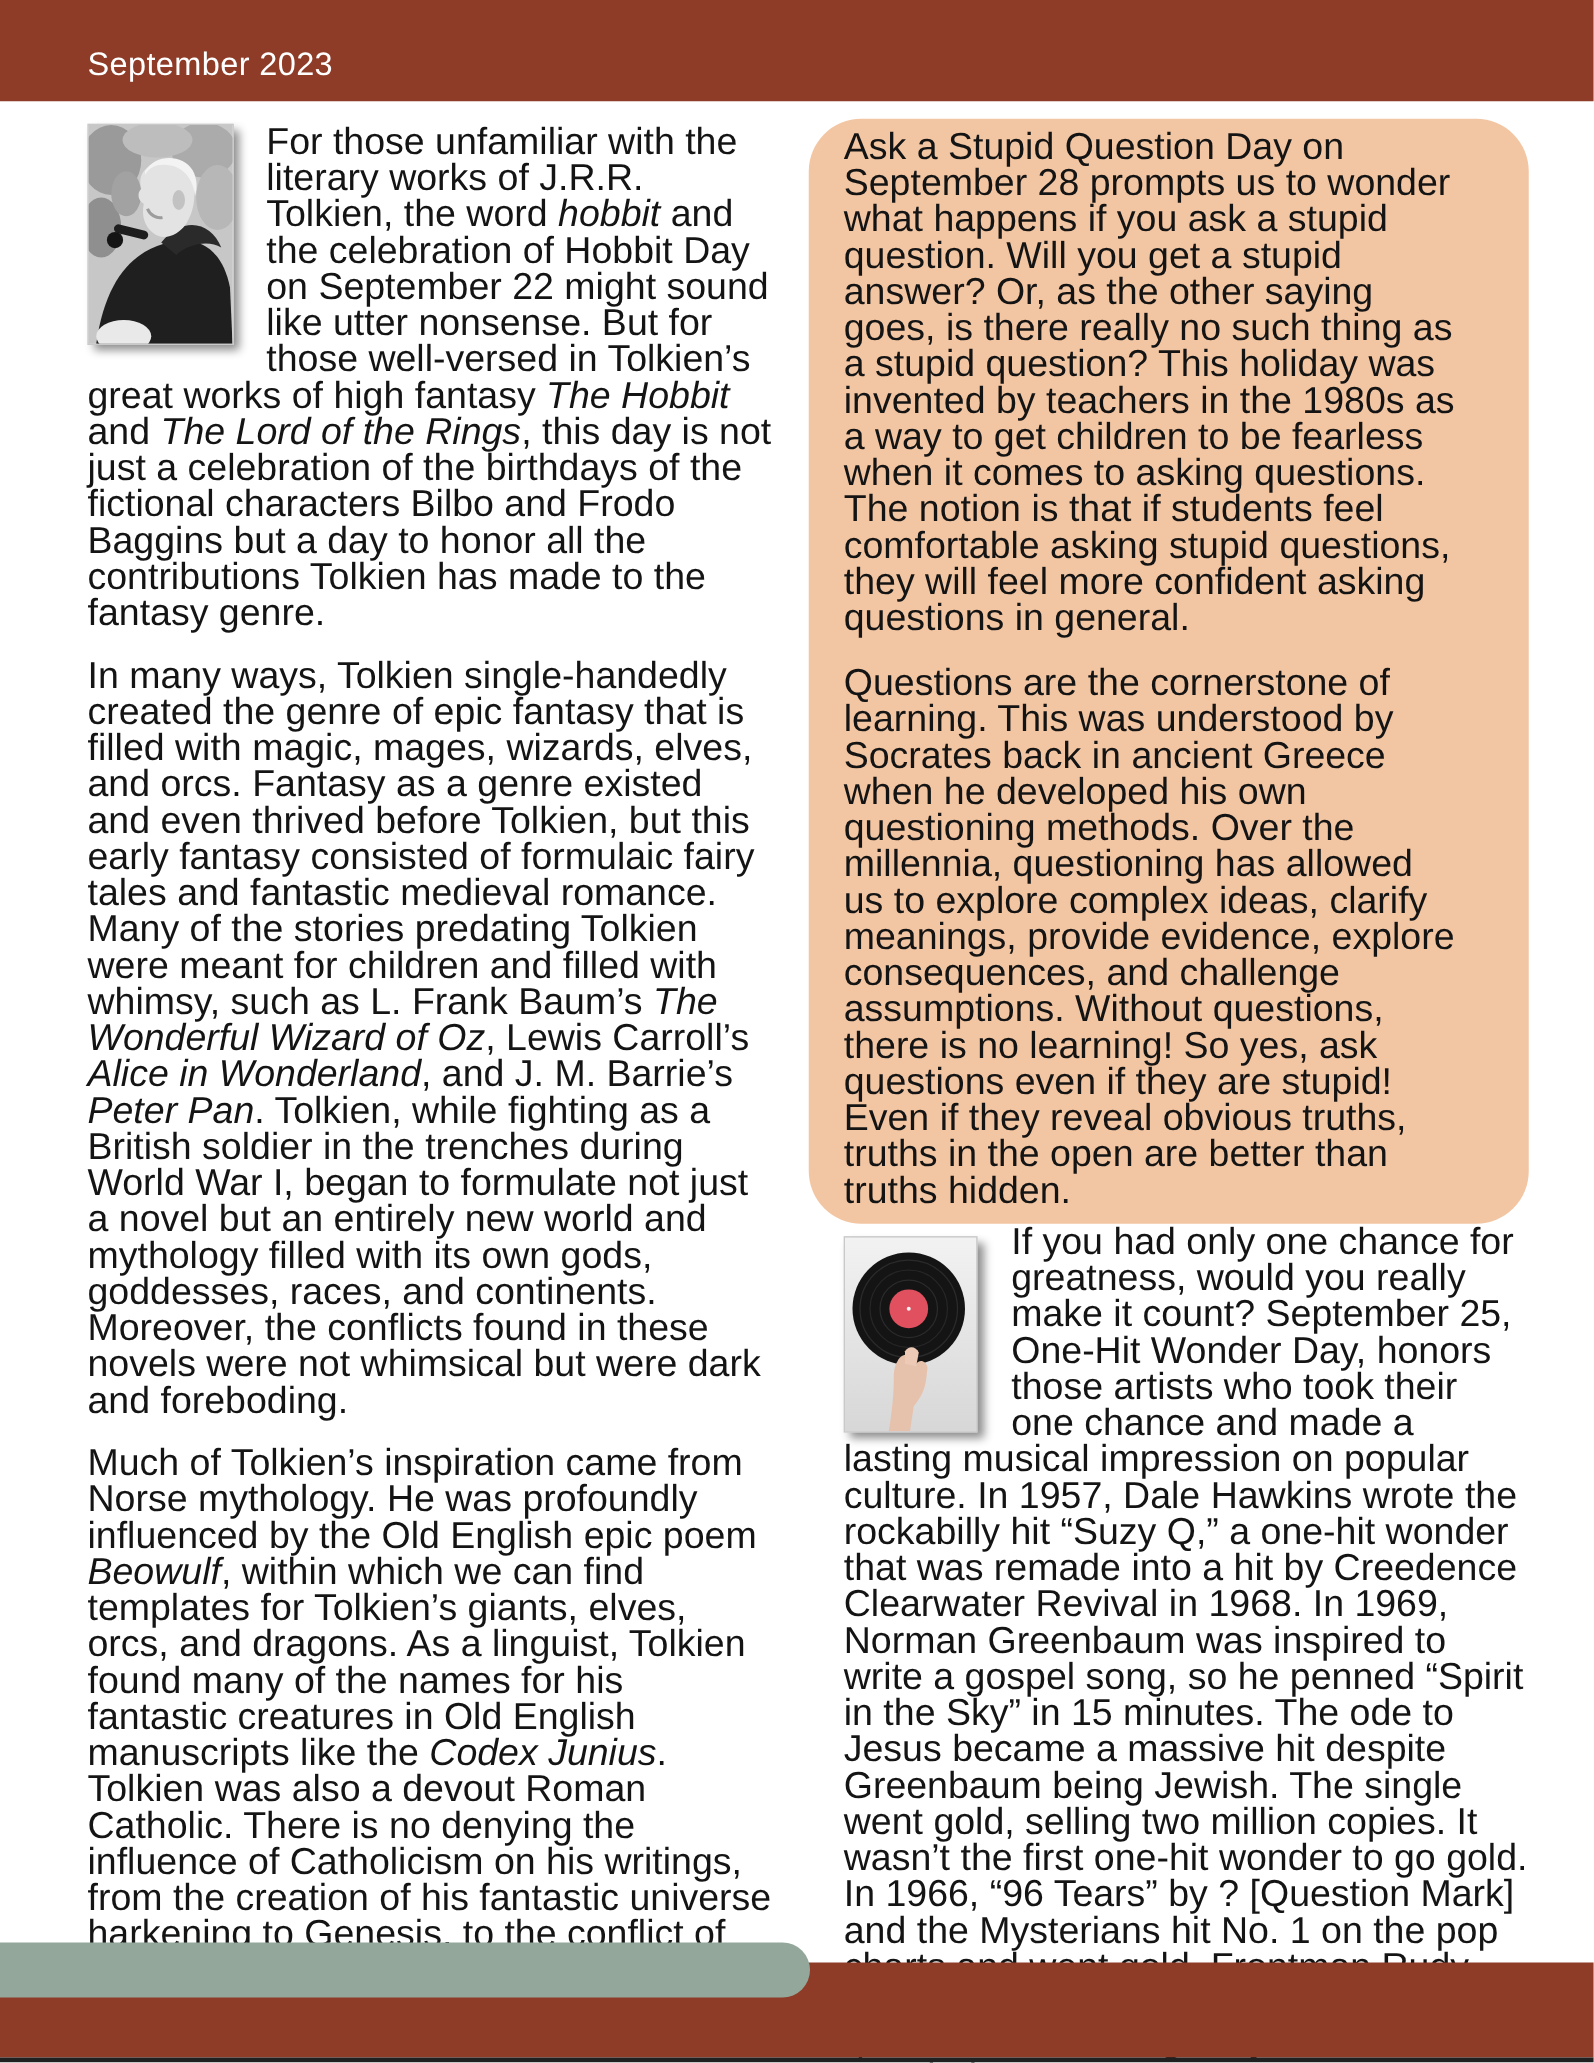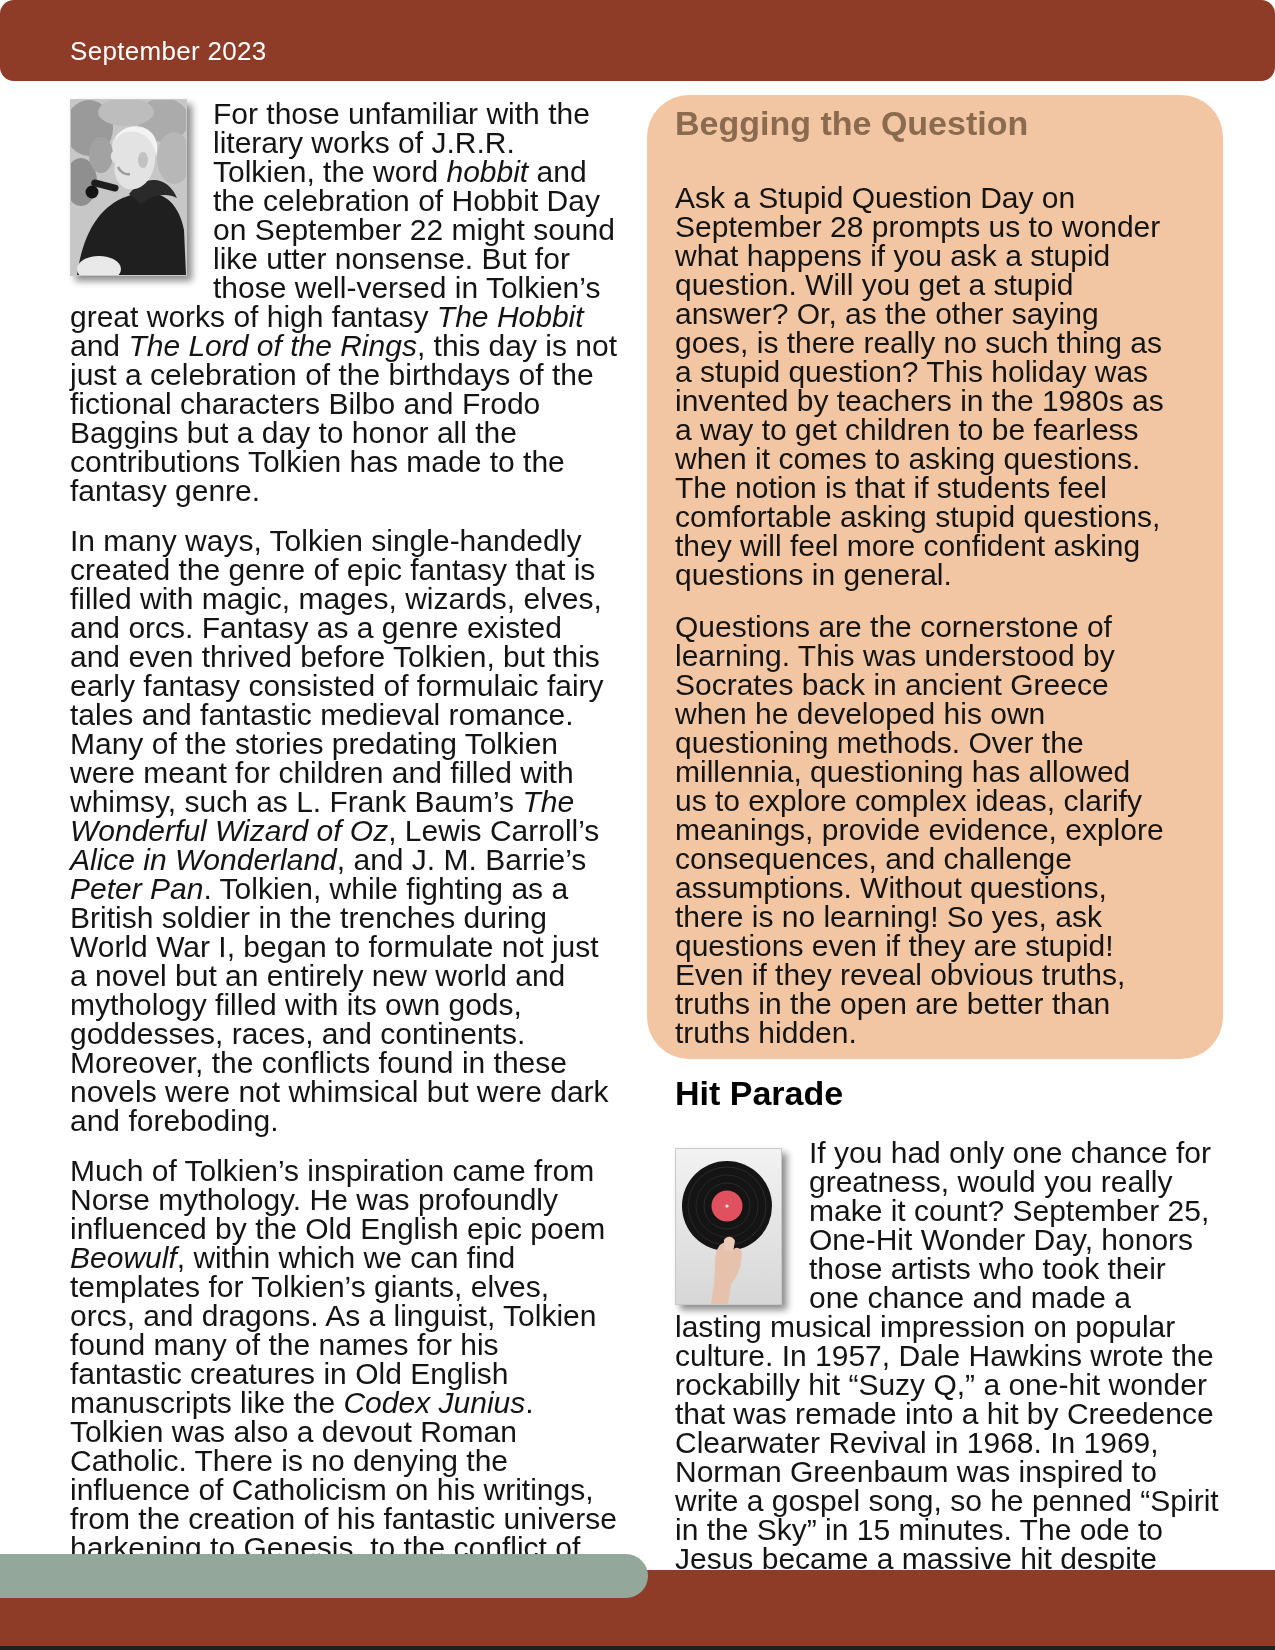--- a/index.html
+++ b/index.html
@@ -9,21 +9,20 @@
     width: 1275px; height: 1650px;
     background: var(--page_bg, #fff);
     font-family: "Liberation Sans", "DejaVu Sans", sans-serif;
     color: var(--body_text, #141414);
     overflow: hidden;
   }
   
   .header-bar {
     position: absolute; left: 0; top: 0; width: 1275px; height: 81px;
     background: var(--header_bar, #8E3B27);
-    border-radius: 14px;
   }
   .issue-date {
     position: absolute; left: 70px; top: 36px;
     font-size: 26px; color: var(--header_text, #fff); letter-spacing: .3px;
   }
   .footer-bar {
     position: absolute; left: 0; top: 1570px; width: 1275px; height: 76px;
     background: var(--footer_bar, #8E3B27);
   }
   .footer-accent-bar {
@@ -104,27 +103,25 @@
       </svg>
     </div>
     <p><span>For those unfamiliar with the literary works of J.R.R. Tolkien, the word </span><em>hobbit</em><span> and the celebration of Hobbit Day on September 22 might sound like utter nonsense. But for those well-versed in Tolkien’s great works of high fantasy </span><em>The Hobbit</em><span> and </span><em>The Lord of the Rings</em><span>, this day is not just a celebration of the birthdays of the fictional characters Bilbo and Frodo Baggins but a day to honor all the contributions Tolkien has made to the fantasy genre.</span></p>
     <p><span>In many ways, Tolkien single-handedly created the genre of epic fantasy that is filled with magic, mages, wizards, elves, and orcs. Fantasy as a genre existed and even thrived before Tolkien, but this early fantasy consisted of formulaic fairy tales and fantastic medieval romance. Many of the stories predating Tolkien were meant for children and filled with whimsy, such as L. Frank Baum’s </span><em>The Wonderful Wizard of Oz</em><span>, Lewis Carroll’s </span><em>Alice in Wonderland</em><span>, and J. M. Barrie’s </span><em>Peter Pan</em><span>. Tolkien, while fighting as a British soldier in the trenches during World War I, began to formulate not just a novel but an entirely new world and mythology filled with its own gods, goddesses, races, and continents. Moreover, the conflicts found in these novels were not whimsical but were dark and foreboding.</span></p>
     <p><span>Much of Tolkien’s inspiration came from Norse mythology. He was profoundly influenced by the Old English epic poem </span><em>Beowulf</em><span>, within which we can find templates for Tolkien’s giants, elves, orcs, and dragons. As a linguist, Tolkien found many of the names for his fantastic creatures in Old English manuscripts like the </span><em>Codex Junius</em><span>. Tolkien was also a devout Roman Catholic. There is no denying the influence of Catholicism on his writings, from the creation of his fantastic universe harkening to Genesis, to the conflict of good and evil between God and Satan, to the fall of humankind reminiscent of the Garden of Eden. Whatever Tolkien’s influences, what remains are novels that have profoundly influenced not just fantasy but pop culture all around the world.</span></p>
   </div>
 </section>
 
 <section class="col-right">
   <div class="callout">
-    <h2 class="section-title">Begging the Question</h2>
     <p>Ask a Stupid Question Day on September 28 prompts us to wonder what happens if you ask a stupid question. Will you get a stupid answer? Or, as the other saying goes, is there really no such thing as a stupid question? This holiday was invented by teachers in the 1980s as a way to get children to be fearless when it comes to asking questions. The notion is that if students feel comfortable asking stupid questions, they will feel more confident asking questions in general.</p>
     <p>Questions are the cornerstone of learning. This was understood by Socrates back in ancient Greece when he developed his own questioning methods. Over the millennia, questioning has allowed us to explore complex ideas, clarify meanings, provide evidence, explore consequences, and challenge assumptions. Without questions, there is no learning! So yes, ask questions even if they are stupid! Even if they reveal obvious truths, truths in the open are better than truths hidden.</p>
   </div>
 
   <div class="hit-parade">
-    <h2 class="section-title">Hit Parade</h2>
     <div class="flow">
       <div class="photo-frame vinyl-frame">
         <svg width="105" height="155" viewBox="0 0 105 155">
           <defs>
             <linearGradient id="vbg" x1="0" y1="0" x2="0" y2="1">
               <stop offset="0" stop-color="#f2f2f2"></stop>
                 <stop offset="1" stop-color="#d7d7d7"></stop>
             </linearGradient>
           </defs>
           <rect width="105" height="155" fill="url(#vbg)"></rect>

